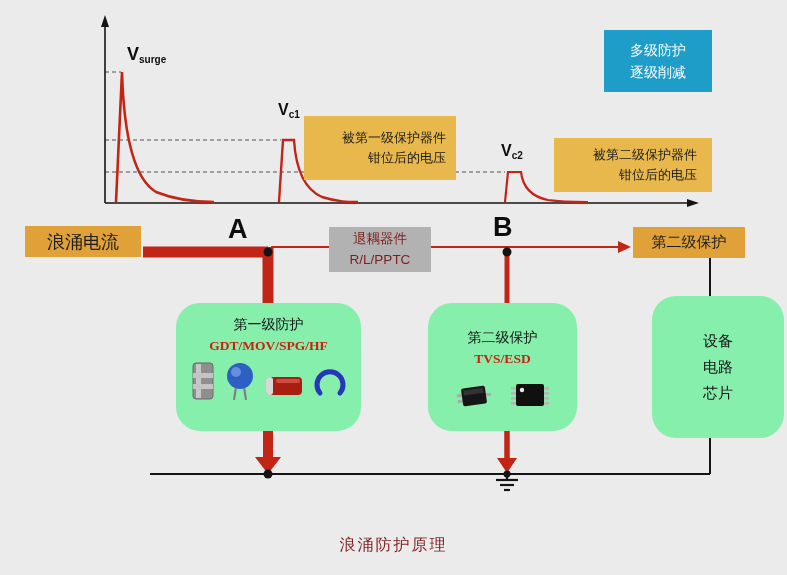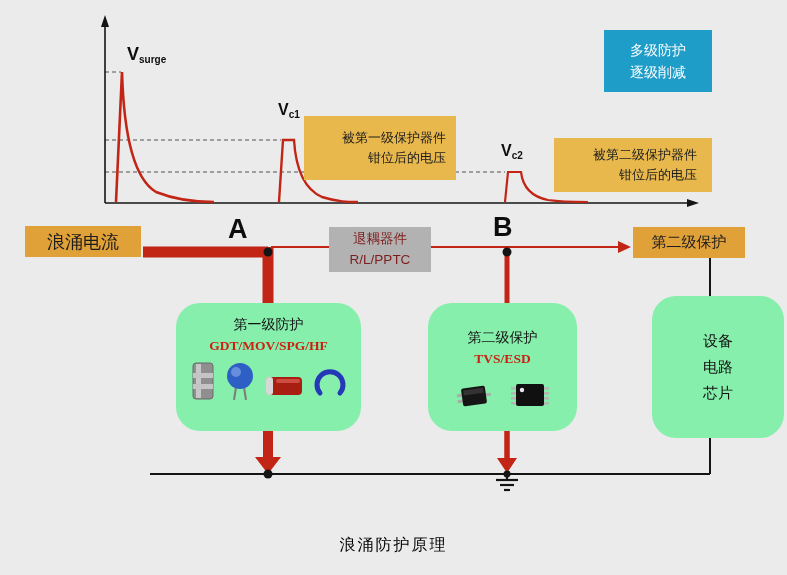--- a/index.html
+++ b/index.html
@@ -150,15 +150,15 @@
         <rect x="8" y="5" width="28" height="22" rx="2" fill="#101010"></rect>
         <circle cx="14" cy="11" r="2.2" fill="#e8e8e8"></circle>
       </svg>
     </div>
   </div>
 
   <div class="abs stage-box center pre" style="left:652px;top:296px;width:132px;height:142px;font-size:15px;line-height:1.75;">设备
 电路
 芯片</div>
 
-  <div class="abs" style="left:0;top:535px;width:787px;text-align:center;font-size:16px;letter-spacing:2px;color:#000000;">浪涌防护原理</div>
+  <div class="abs" style="left:0;top:535px;width:787px;text-align:center;font-size:16px;letter-spacing:2px;color:#7f1d1d;">浪涌防护原理</div>
 
 </div>
 
 </body></html>

